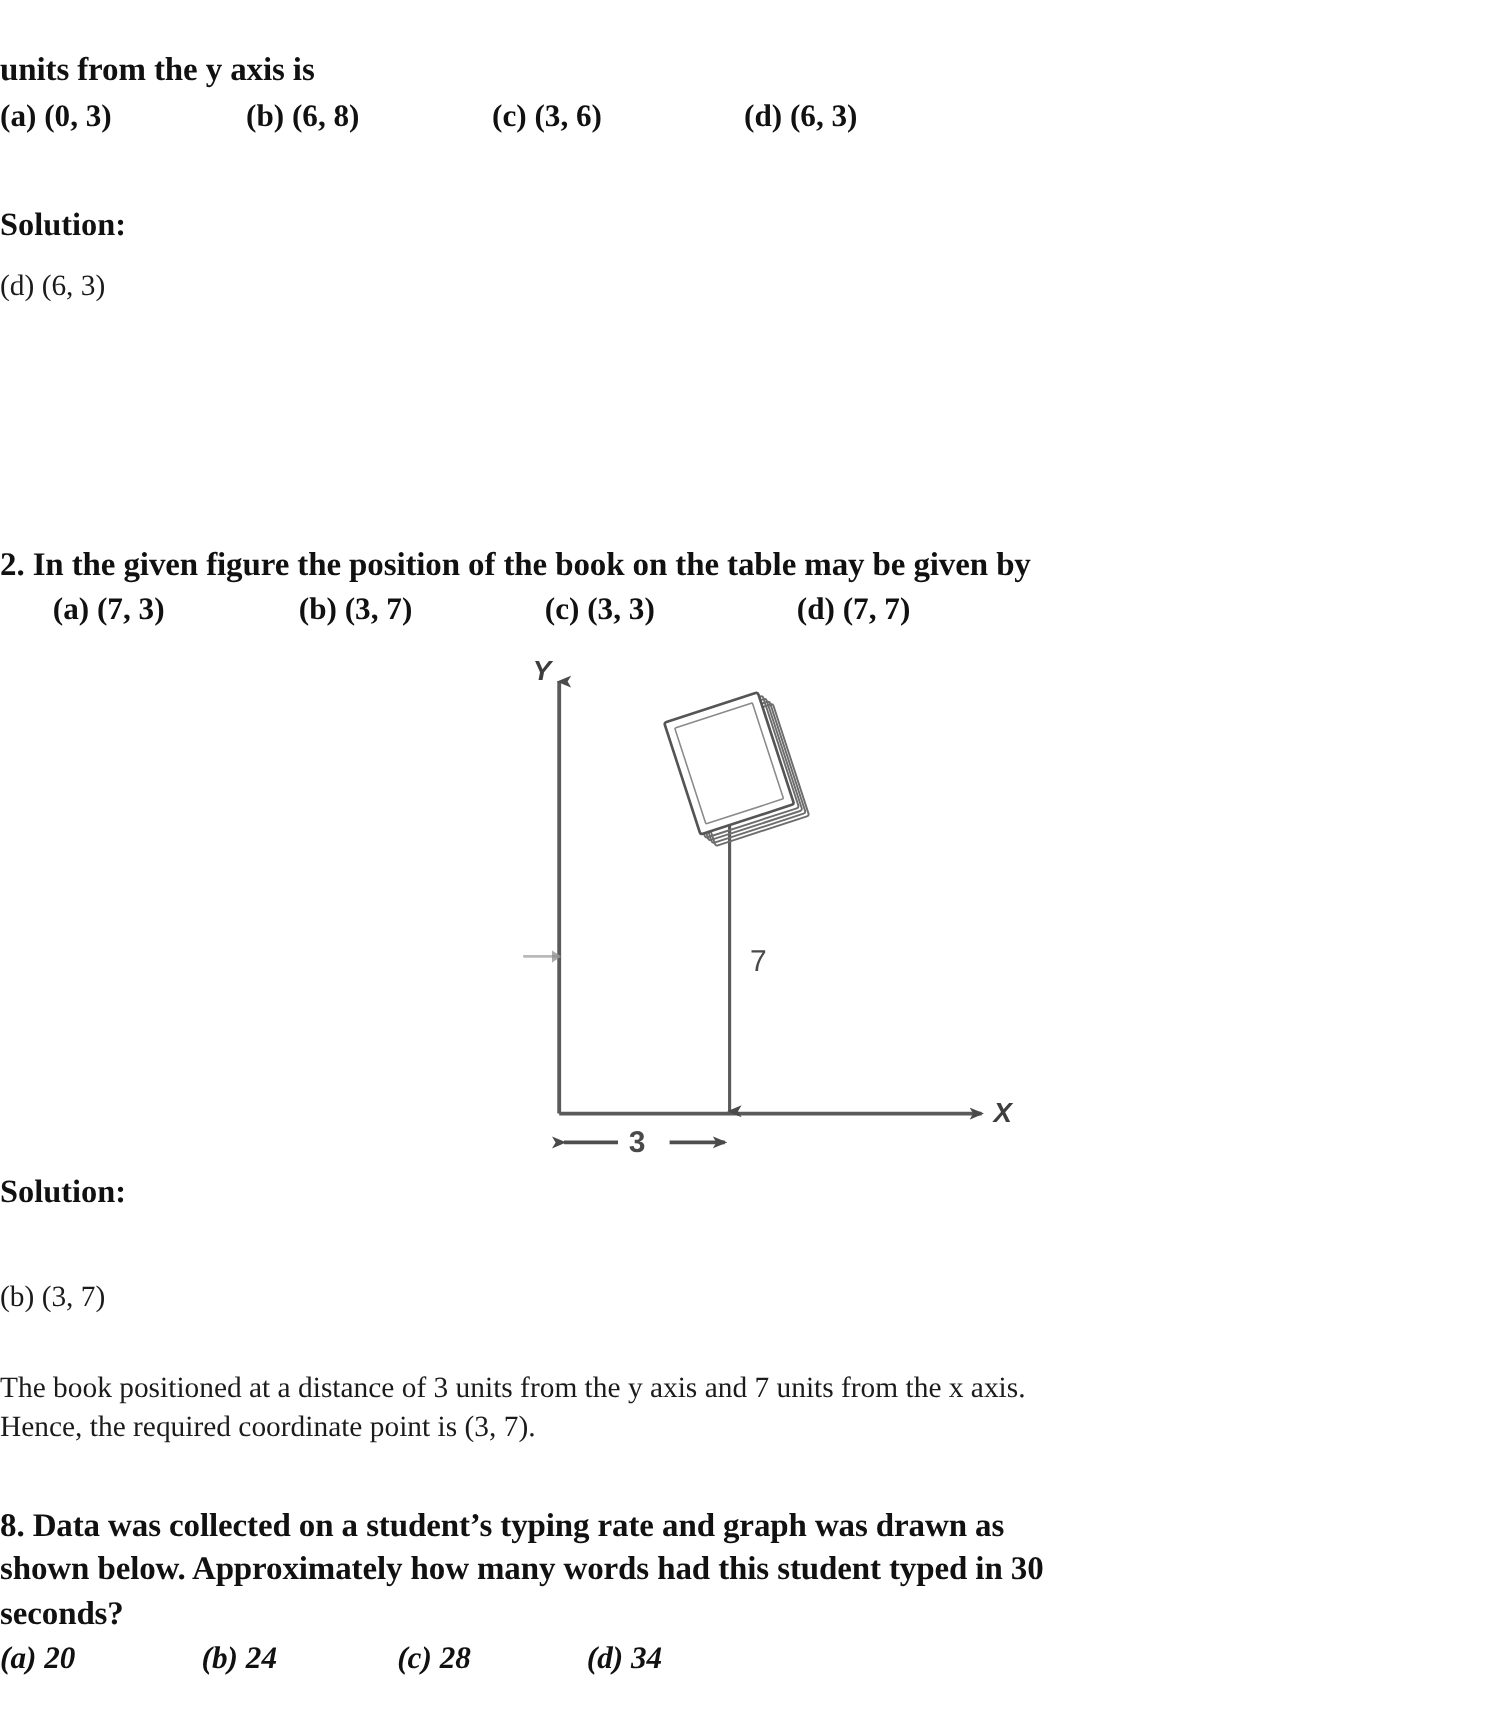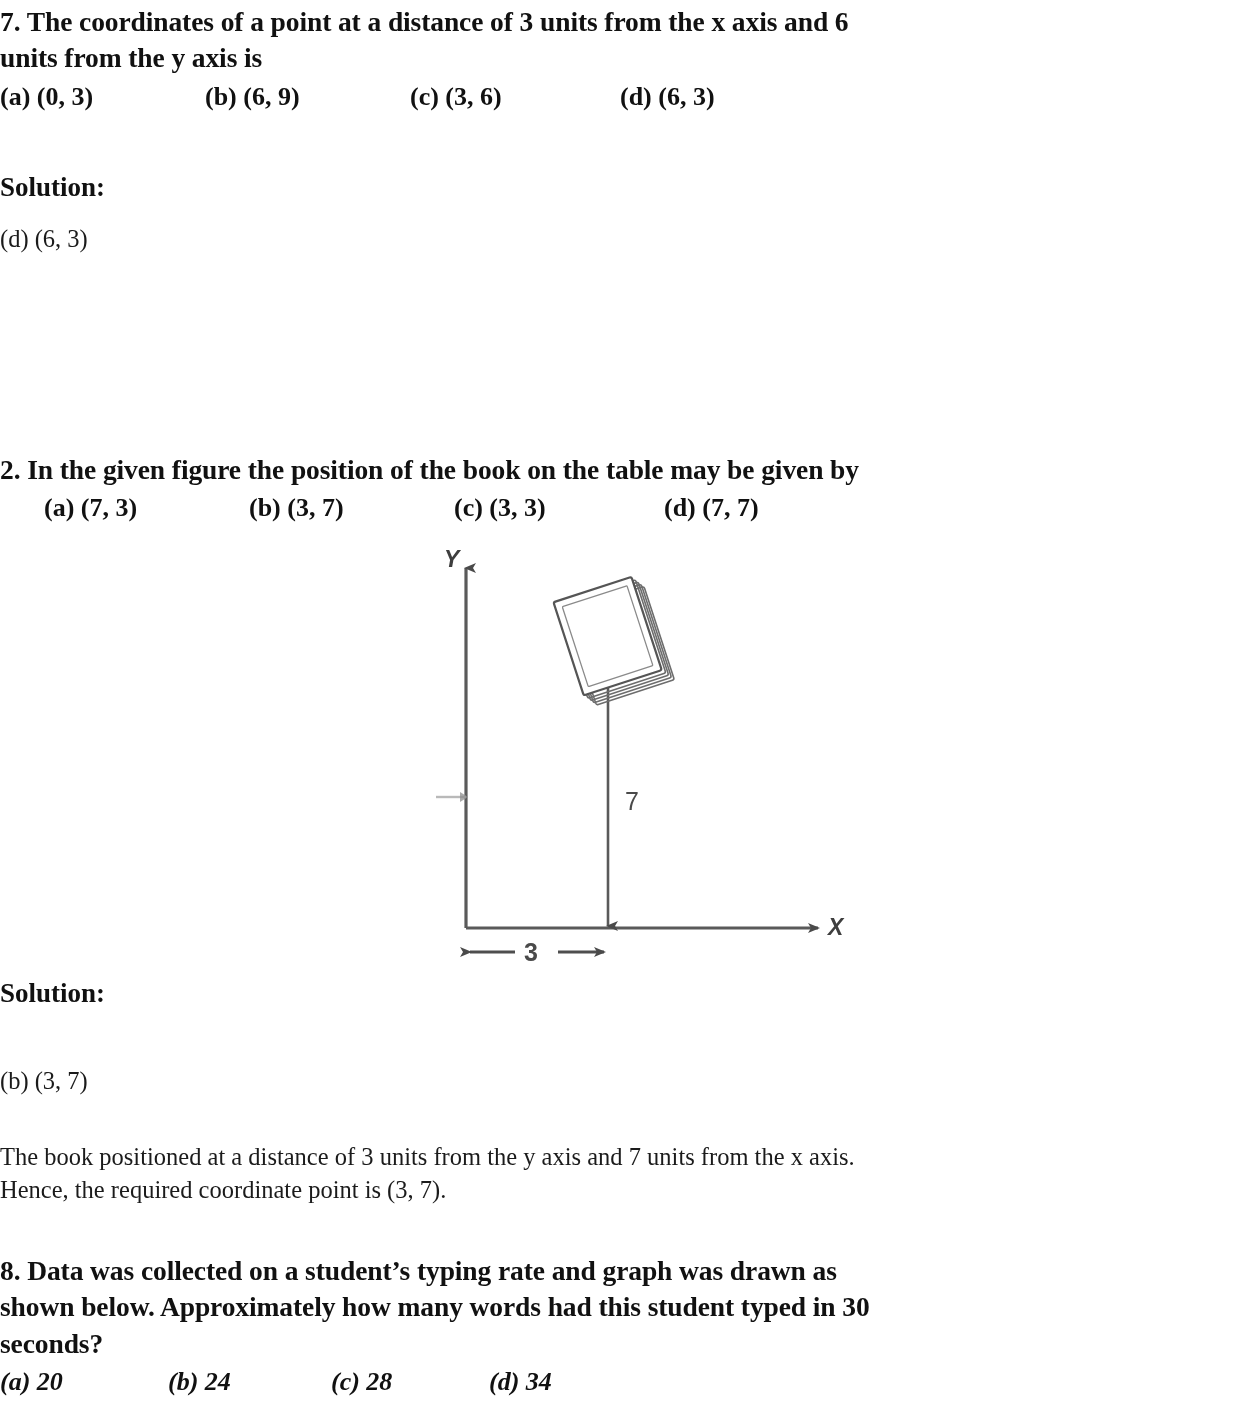--- a/index.html
+++ b/index.html
@@ -76,26 +76,26 @@
   .abs { position: absolute; }
 </style>
 </head>
 <body>
 
 <div class="page">
 
   <div class="abs" style="left:0px; top:4px; width:1241px;">
 
     <div class="q-heading">
-      <span>7. The coordinates of a point at a distance of 3 units from the x axis and 6</span><br>
+      <br>
       <span>units from the y axis is</span>
     </div>
 
     <div class="opt-row" style="margin-top:3px;">
-      <span class="opt" style="width:205px;">(a) (0, 3)</span><span class="opt" style="width:205px;">(b) (6, 9)</span><span class="opt" style="width:210px;">(c) (3, 6)</span><span class="opt">(d) (6, 3)</span>
+      <span class="opt" style="width:205px;">(a) (0, 3)</span><span class="opt" style="width:205px;">(b) (6, 8)</span><span class="opt" style="width:210px;">(c) (3, 6)</span><span class="opt">(d) (6, 3)</span>
     </div>
   </div>
 
   <div class="abs" style="left:0px; top:172px;">
     <div class="sol-heading">Solution:</div>
   </div>
 
   <div class="abs" style="left:0px; top:222px;">
     <div class="body-text">(d) (6, 3)</div>
   </div>

